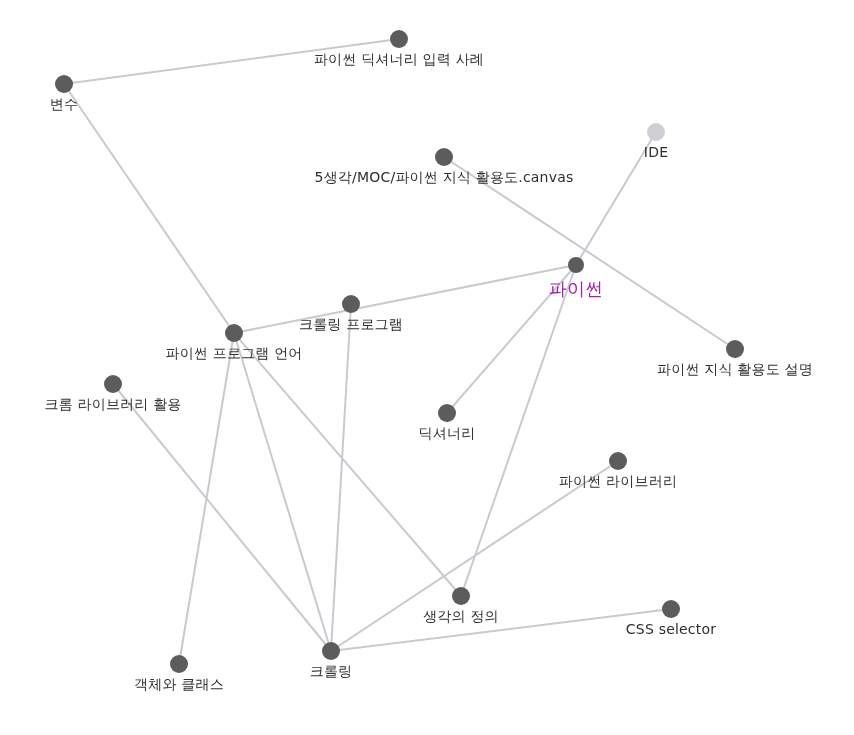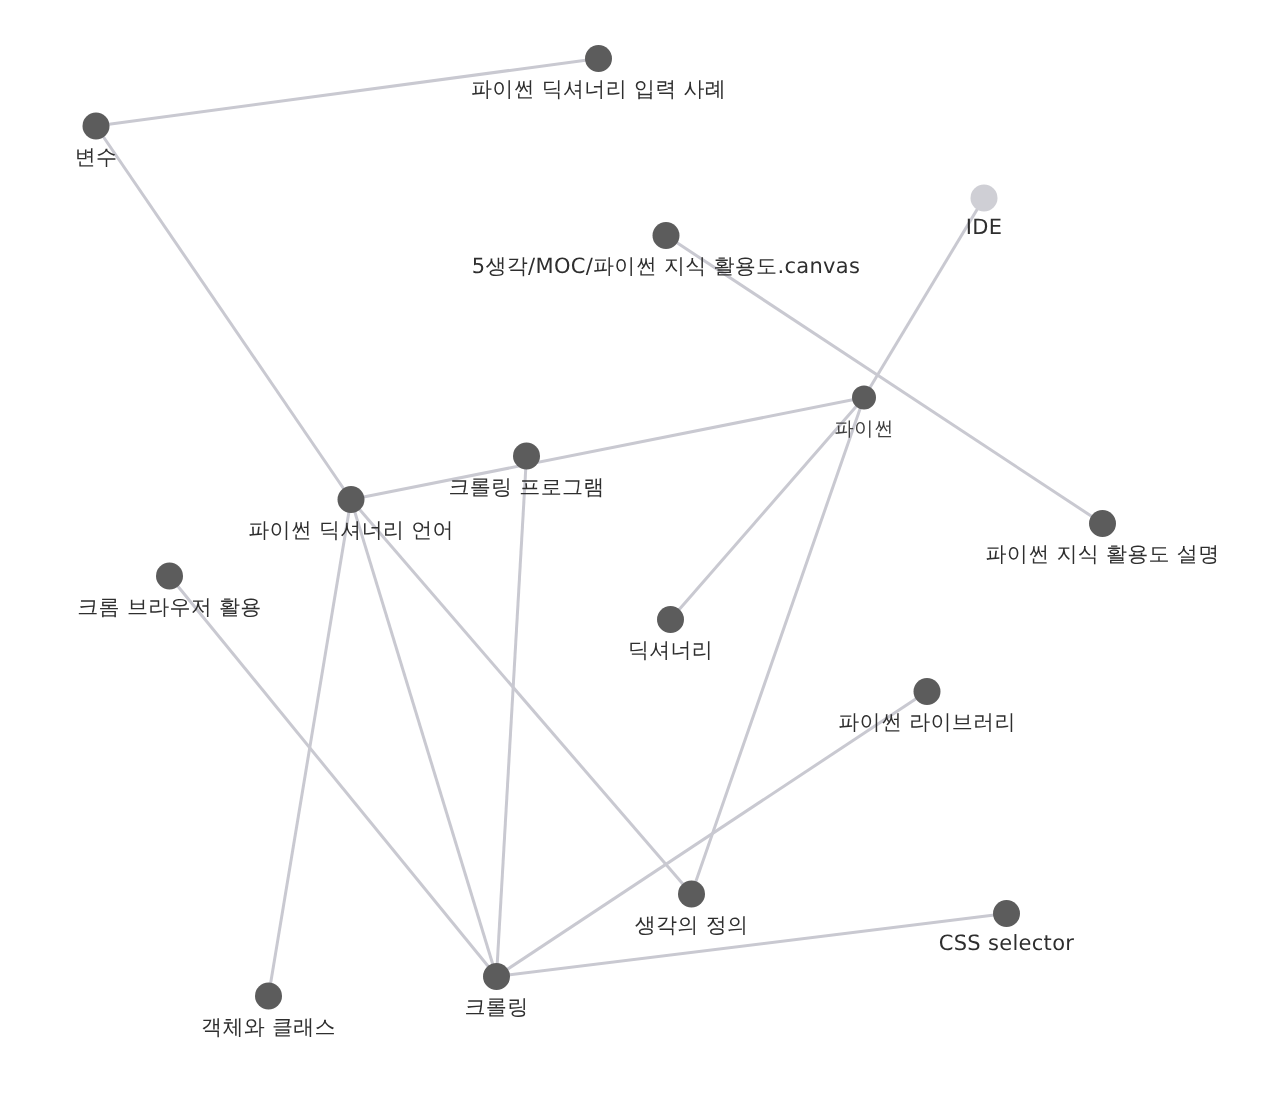--- a/index.html
+++ b/index.html
@@ -8,21 +8,21 @@
   #graph-view { position: absolute; left: 0; top: 0; width: 854px; height: 735px; }
   #edges { position: absolute; left: 0; top: 0; }
   .edge { stroke: #c9c9d1; stroke-width: 2; }
   .node { position: absolute; width: 0; height: 0; cursor: pointer; }
   .node .dot { position: absolute; width: 18px; height: 18px; border-radius: 50%;
                left: -9px; top: -9px; background: #5c5c5c; }
   .node.unresolved .dot { background: #cfcfd5; }
   .node.center .dot { width: 16px; height: 16px; left: -8px; top: -8px; }
   .node .label { position: absolute; top: 12px; left: 0; transform: translateX(-50%);
                  white-space: nowrap; font-size: 14px; color: #2e2e2e; letter-spacing: 0.2px; }
-  .node.center .label { font-size: 13px; color: #404040; filter: blur(0.3px); }
+  .node.center .label { font-size: 18px; color: #a21caf; filter: blur(0.3px); }
 </style>
 </head>
 <body>
 
 <div id="graph-view">
   <svg id="edges" width="854" height="735">
       <line x1="64" y1="84" x2="399" y2="39" class="edge" stroke="#c9c9d1"></line>
       <line x1="64" y1="84" x2="234" y2="333" class="edge" stroke="#c9c9d1"></line>
       <line x1="444" y1="157" x2="735" y2="349" class="edge" stroke="#c9c9d1"></line>
       <line x1="656" y1="132" x2="576" y2="265" class="edge" stroke="#c9c9d1"></line>
@@ -57,29 +57,29 @@
       <div class="node center" style="left: 576px; top: 265px;">
         <div class="dot"></div>
         <div class="label">파이썬</div>
       </div>
       <div class="node" style="left: 351px; top: 304px;">
         <div class="dot"></div>
         <div class="label">크롤링 프로그램</div>
       </div>
       <div class="node" style="left: 234px; top: 333px;">
         <div class="dot"></div>
-        <div class="label">파이썬 딕셔너리 언어</div>
+        <div class="label">파이썬 프로그램 언어</div>
       </div>
       <div class="node" style="left: 735px; top: 349px;">
         <div class="dot"></div>
         <div class="label">파이썬 지식 활용도 설명</div>
       </div>
       <div class="node" style="left: 113px; top: 384px;">
         <div class="dot"></div>
-        <div class="label">크롬 브라우저 활용</div>
+        <div class="label">크롬 라이브러리 활용</div>
       </div>
       <div class="node" style="left: 447px; top: 413px;">
         <div class="dot"></div>
         <div class="label">딕셔너리</div>
       </div>
       <div class="node" style="left: 618px; top: 461px;">
         <div class="dot"></div>
         <div class="label">파이썬 라이브러리</div>
       </div>
       <div class="node" style="left: 461px; top: 596px;">

